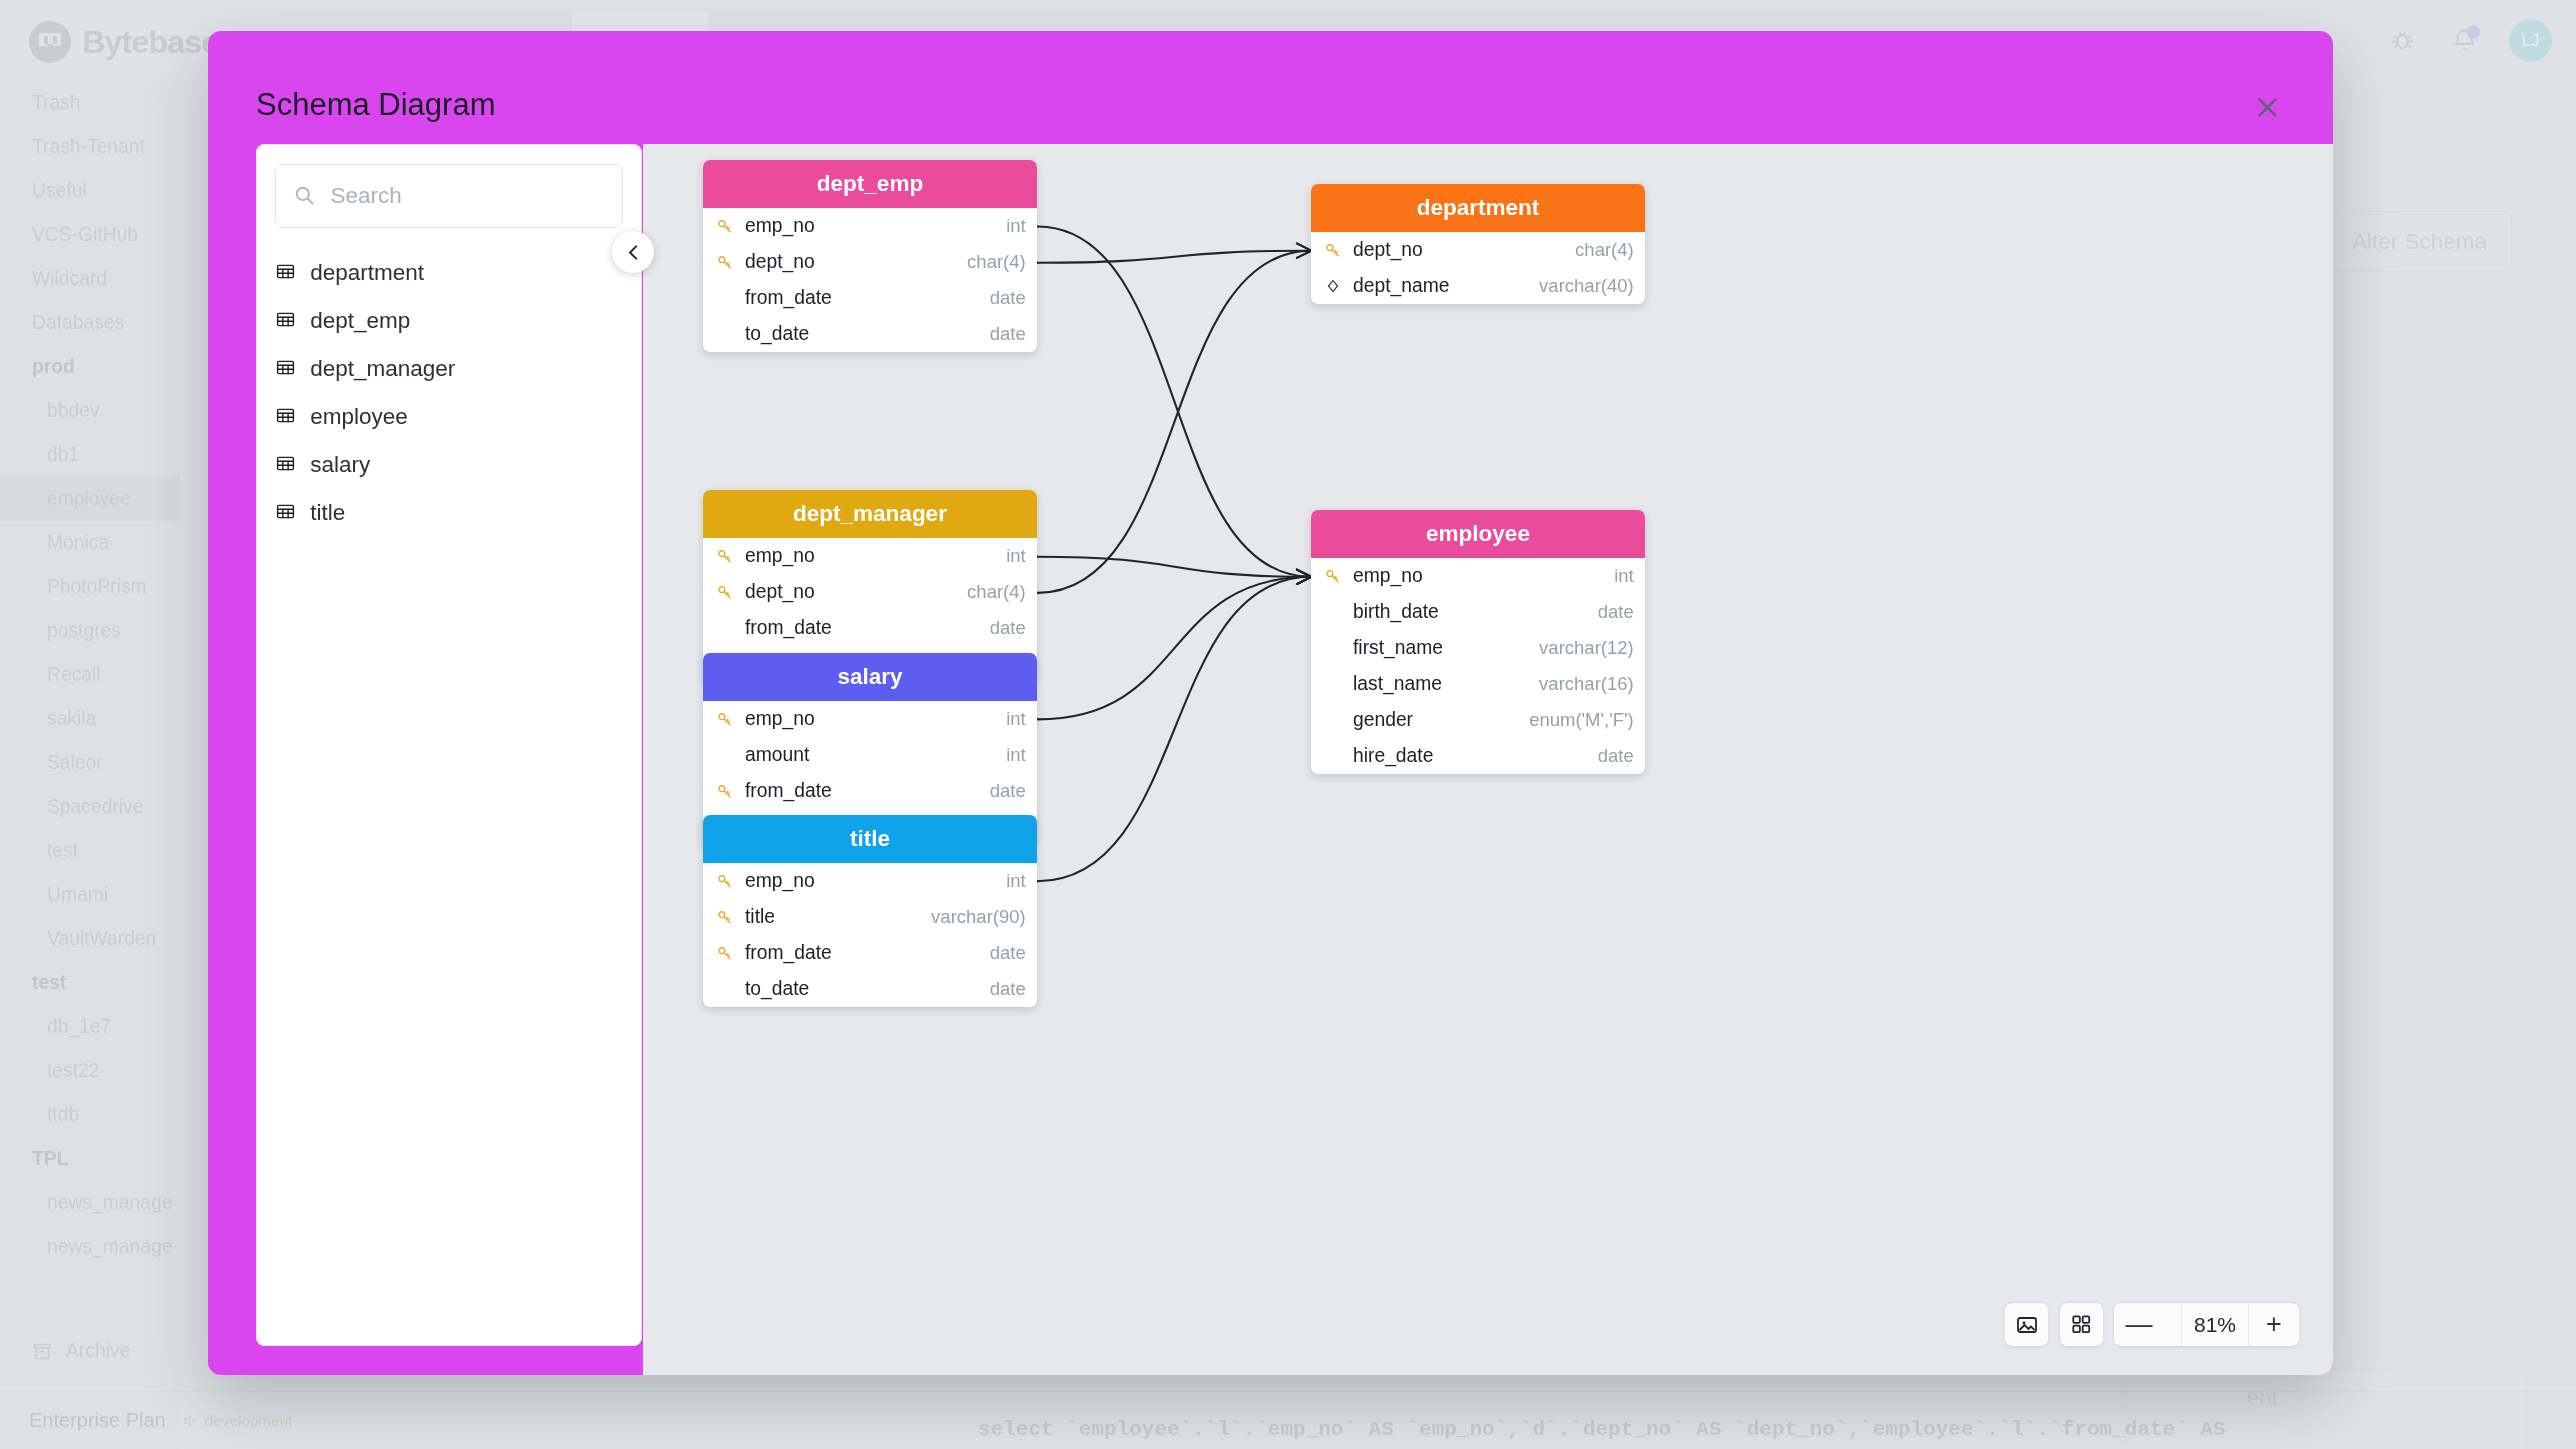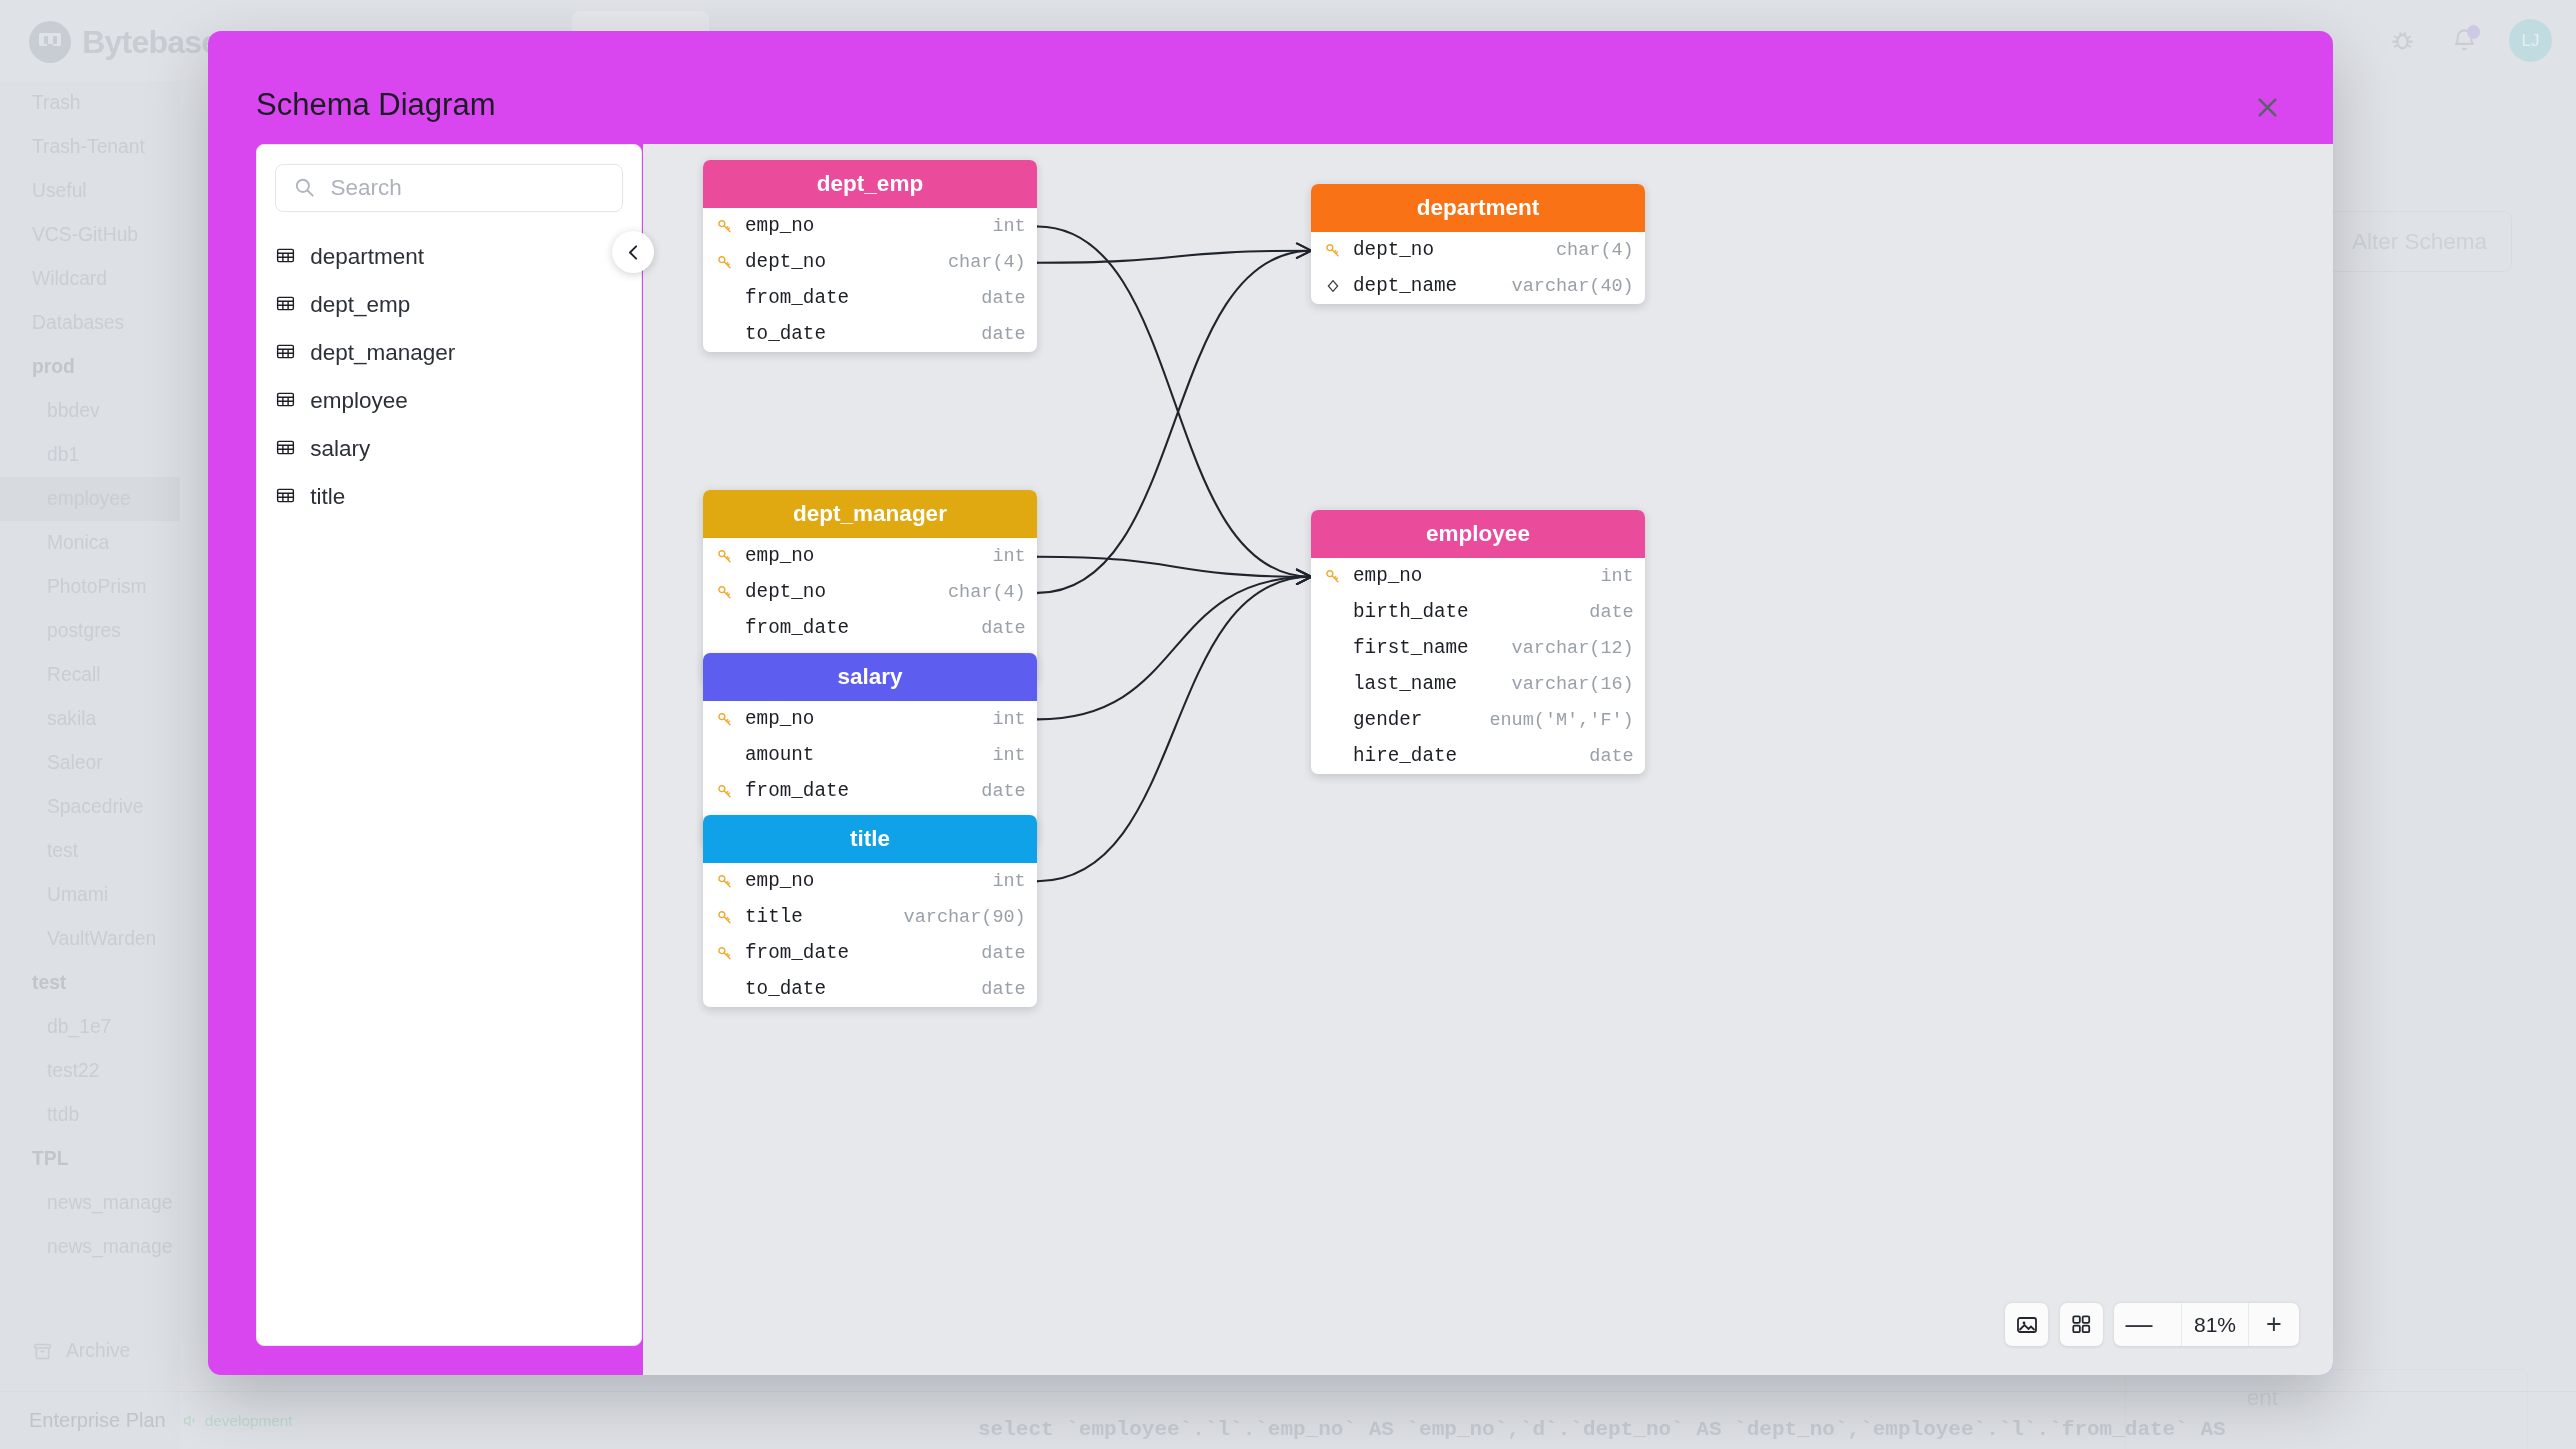--- a/index.html
+++ b/index.html
@@ -50,40 +50,40 @@
     position:absolute; left:208px; top:31px; width:2125px; height:1344px;
     background:#d946ef; border-radius:13px;
     box-shadow:0 24px 64px rgba(20,25,35,.22);
     overflow:hidden;
   }
   .modal-title { position:absolute; left:48px; top:56px; font-size:31px; color:#1a1d23; font-weight:400; }
   .modal-close { position:absolute; right:42px; top:52px; width:48px; height:48px; display:flex; align-items:center; justify-content:center; cursor:pointer; }
 
   
   #left-panel { position:absolute; left:48px; top:113px; width:386px; bottom:29px; border:0.8px solid #e7e9ec; border-radius:8px; background:#fff; }
-  .search-box { margin:19.3px 17.7px 0 17.7px; height:48px; border:0.8px solid #e3e5e9; border-radius:8px; display:flex; align-items:center; padding:0 17.7px; gap:14.5px; }
+  .search-box { margin:19.3px 17.7px 0 17.7px; height:64px; border:0.8px solid #e3e5e9; border-radius:8px; display:flex; align-items:center; padding:0 17.7px; gap:14.5px; }
   .search-box input { border:none; outline:none; font-size:22.5px; color:#3a3f47; font-family:"Liberation Sans", sans-serif; background:transparent; width:100%; }
   .search-box input::placeholder { color:#adb2ba; }
   .table-list { margin-top:21px; }
   .table-list-item { display:flex; align-items:center; gap:14.5px; padding:0 17.7px; height:48px; cursor:pointer; }
   .tbl-label { font-size:22.5px; color:#2c3038; }
 
   .collapse-btn {
     position:absolute; left:-17.7px; top:141px; width:42px; height:42px;
     border-radius:50%; background:#fff; box-shadow:0 1.6px 8px rgba(0,0,0,.18);
     display:flex; align-items:center; justify-content:center; cursor:pointer; z-index:5;
   }
 
   
   #canvas { position:absolute; left:435px; top:113px; right:0; bottom:0; background:#e6e8eb; overflow:hidden; }
   #edges { position:absolute; left:0; top:0; width:1691px; height:1232px; }
 
   .node { position:absolute; width:334px; background:#fff; border-radius:7.2px; box-shadow:0 2.4px 8px rgba(25,30,40,.16); overflow:hidden; z-index:2;}
   .node-head { height:48px; display:flex; align-items:center; justify-content:center; color:#fff; font-size:22.5px; font-weight:bold; }
-  .node-row { height:36px; display:flex; align-items:center; padding:0 11.3px 0 11.3px; gap:9.7px;font-family:Liberation Mono, monospace; }
+  .node-row { height:36px; display:flex; align-items:center; padding:0 11.3px 0 11.3px; gap:9.7px; }
   .col-icon { width:21px; flex:0 0 21px; display:flex; align-items:center; justify-content:center; }
   .col-name { font-size:19.3px; color:#1c1f25; flex:1; }
   .col-type { font-size:18.5px; color:#9aa0a8; }
 
   
   #canvas-toolbar { position:absolute; right:34px; bottom:29px; display:flex; align-items:center; gap:11.3px; z-index:6;}
   .tb-btn { width:43px; height:43px; border-radius:7.2px; background:#fbfbfc; box-shadow:0 0.8px 3.2px rgba(0,0,0,.10); display:flex; align-items:center; justify-content:center; cursor:pointer;}
   .zoom-group { display:flex; align-items:stretch; border-radius:7.2px; overflow:hidden; box-shadow:0 0.8px 3.2px rgba(0,0,0,.10); background:#fbfbfc;}
   .zoom-group > div { height:43px; display:flex; align-items:center; justify-content:center; cursor:pointer; }
   .zoom-minus, .zoom-plus { width:50px; font-size:27px; color:#30343b; }

